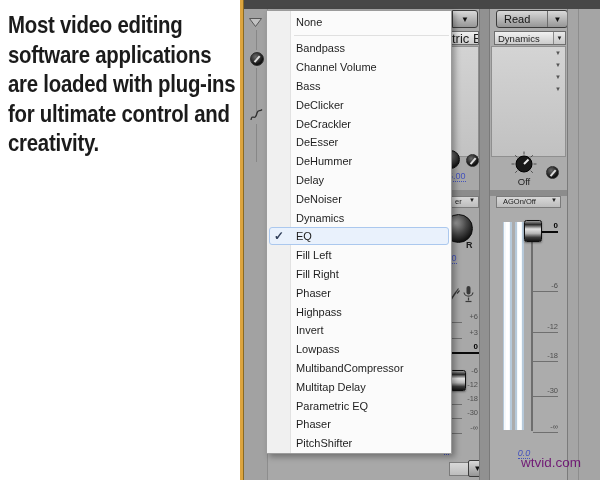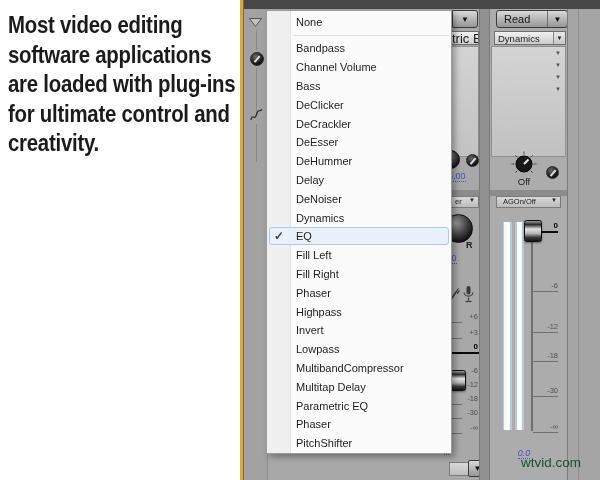--- a/index.html
+++ b/index.html
@@ -54,21 +54,21 @@
   .fader{background:linear-gradient(180deg,#9a9a9a 0,#2a2a2a 18%,#e2e2e2 40%,#b5b5b5 62%,#3a3a3a 82%,#141414 100%);
       border:1px solid #0f0f0f;border-radius:2.5px;box-shadow:0 1px 2px rgba(0,0,0,.4);box-sizing:border-box;}
   .bval{color:#4352bd;font-size:9px;line-height:10px;border-bottom:1px dotted #4352bd;}
   .tick{position:absolute;height:1px;background:#6f6f6f;}
   .tick.b0{height:2px;background:#0a0a0a;}
   .slbl{position:absolute;font-size:7.5px;color:#4e4e4e;text-align:right;}
   .slbl.b0{color:#000;font-weight:bold;font-size:8px;}
   .slot-arrow{position:absolute;left:60px;width:12px;height:10px;font-size:6px;color:#555;text-align:center;}
   .knob-frag{border-radius:50%;background:radial-gradient(circle at 38% 30%,#9d9d9d,#454545 45%,#141414 75%);
       border:1px solid #0d0d0d;box-sizing:border-box;}
-  #watermark{font-size:13.5px;color:#14532d;z-index:60;}
+  #watermark{font-size:13.5px;color:#701a75;z-index:60;}
 </style>
 </head>
 <body>
 
 <div id="page">
 
   <div id="caption">
     <div>Most video editing</div>
     <div>software applications</div>
     <div>are loaded with plug-ins</div>

